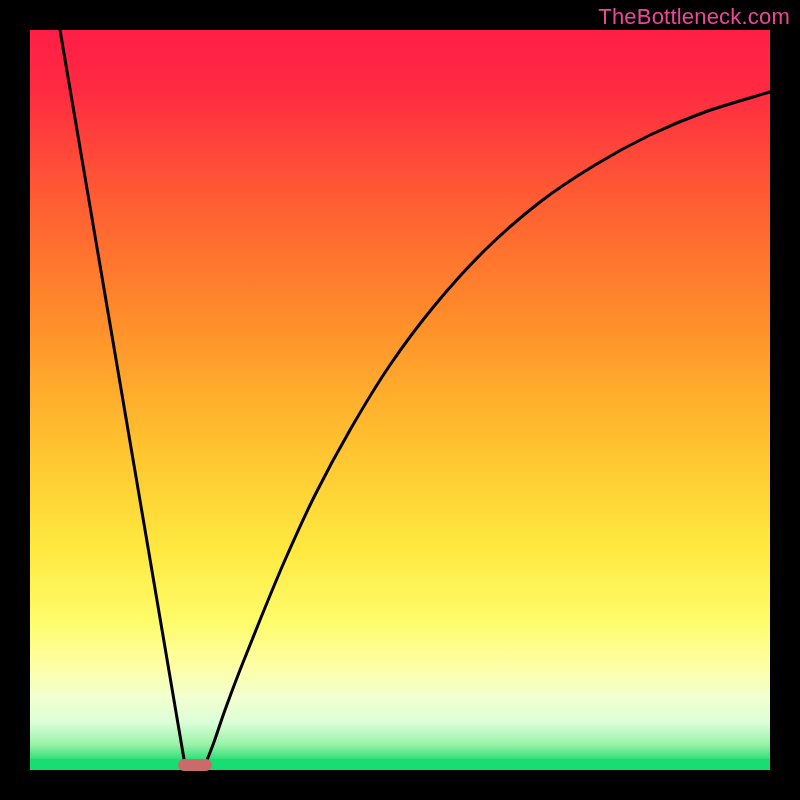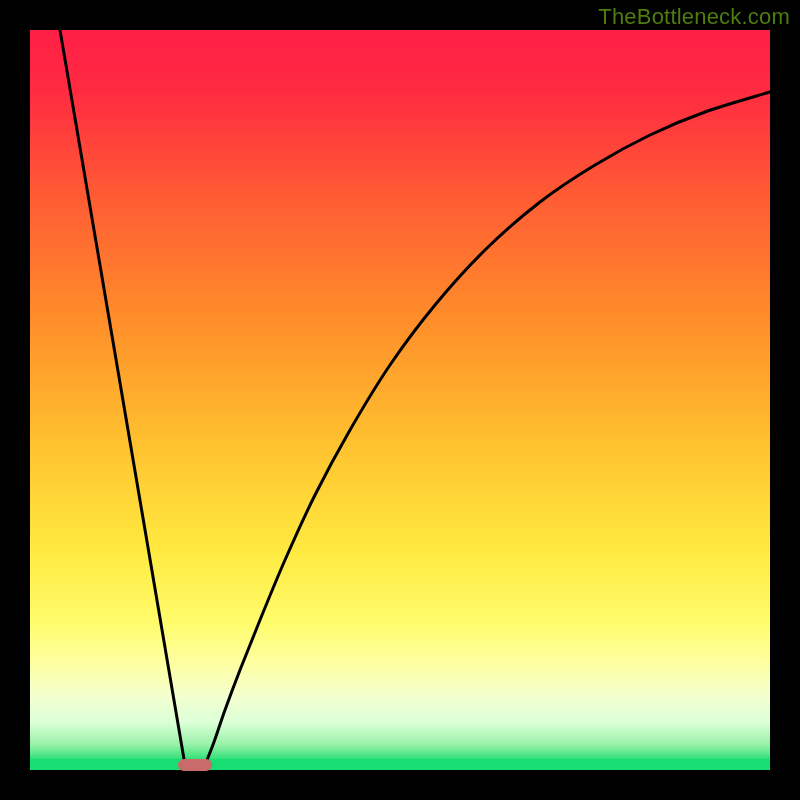--- a/index.html
+++ b/index.html
@@ -23,21 +23,21 @@
     position: absolute;
     left: 0;
     top: 0;
     width: 740px;
     height: 740px;
   }
   .watermark {
     position: absolute;
     top: 4px;
     right: 10px;
-    color: #4d7c0f;
+    color: #ec4899;
     font-size: 22px;
     font-weight: 500;
     letter-spacing: 0.2px;
   }
   .marker {
     position: absolute;
     border-radius: 999px;
     background: #c96b6a;
   }
 </style>

